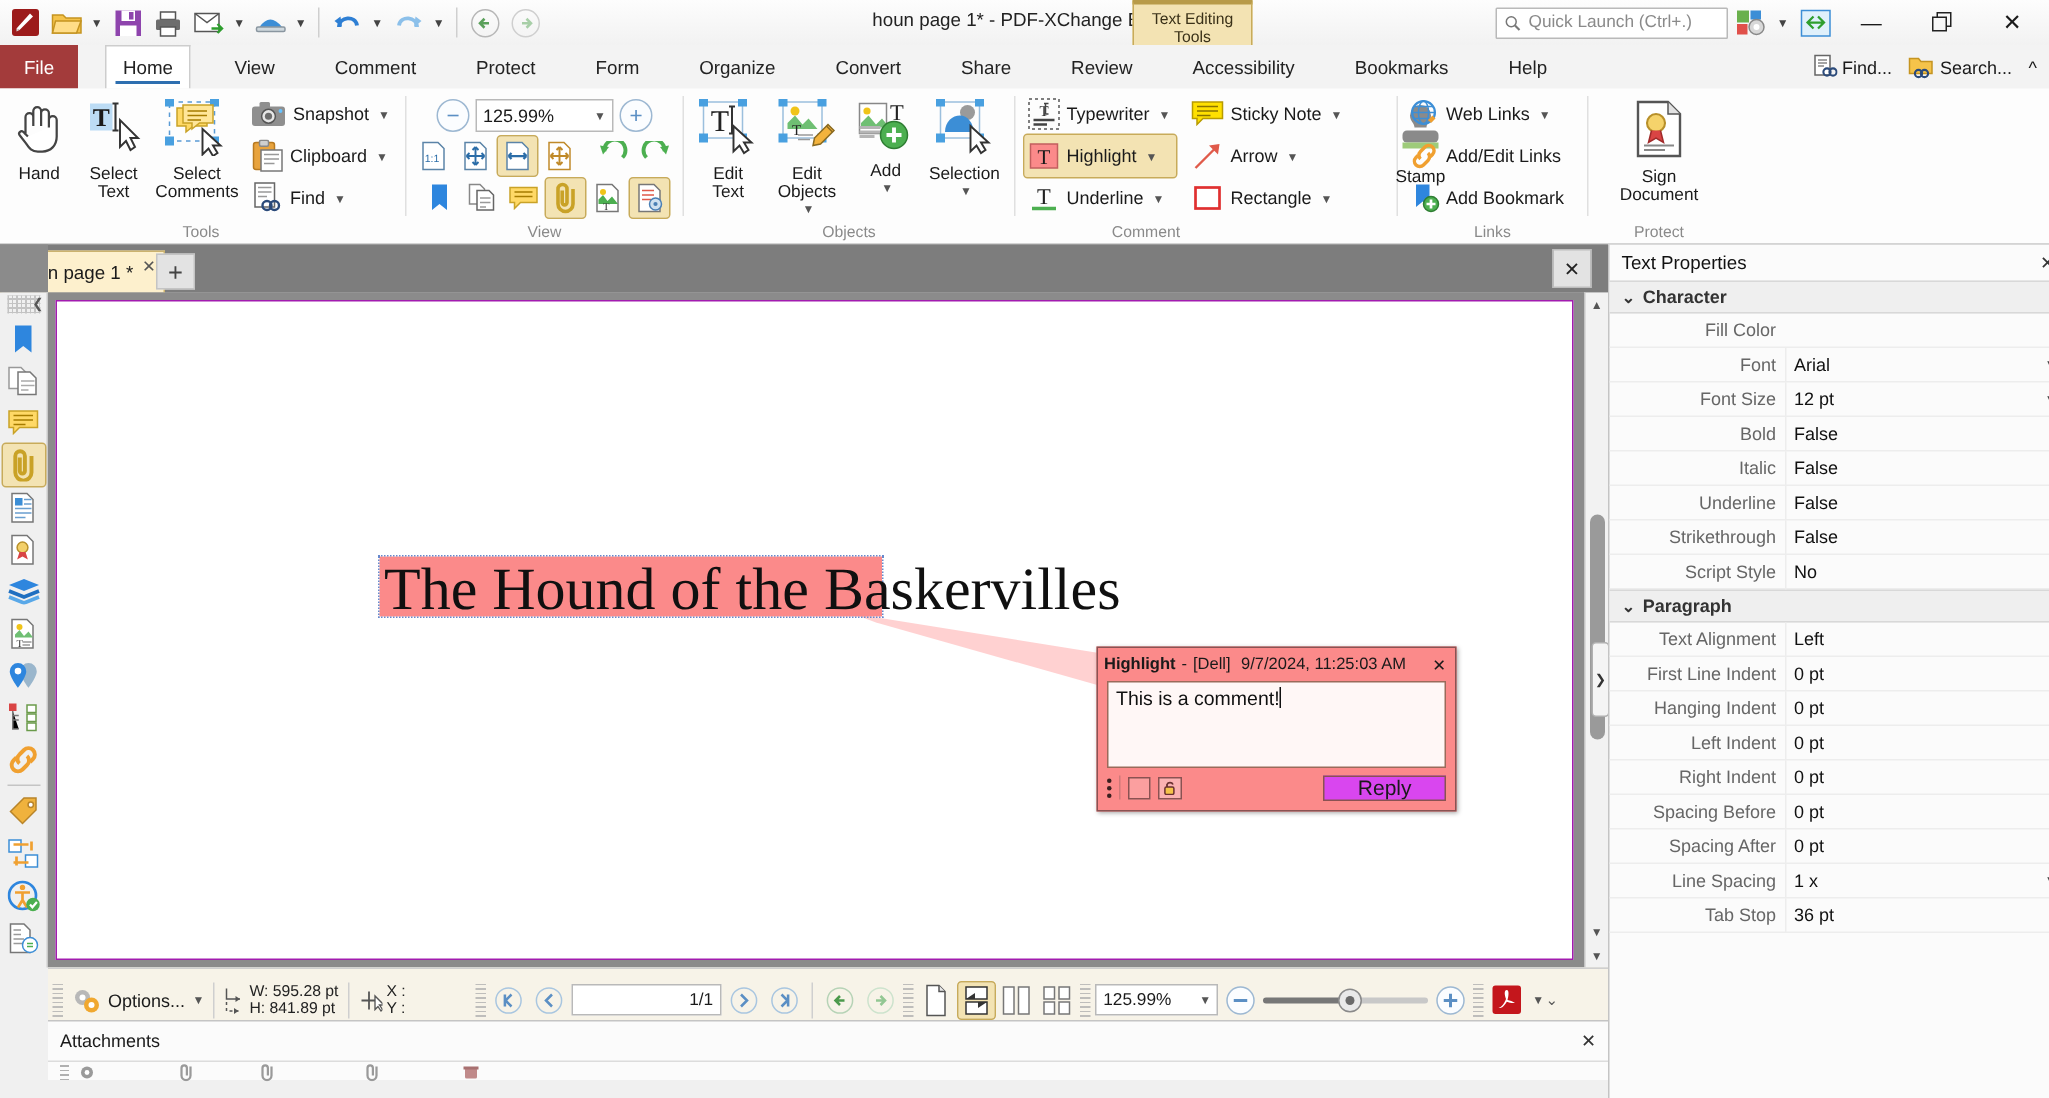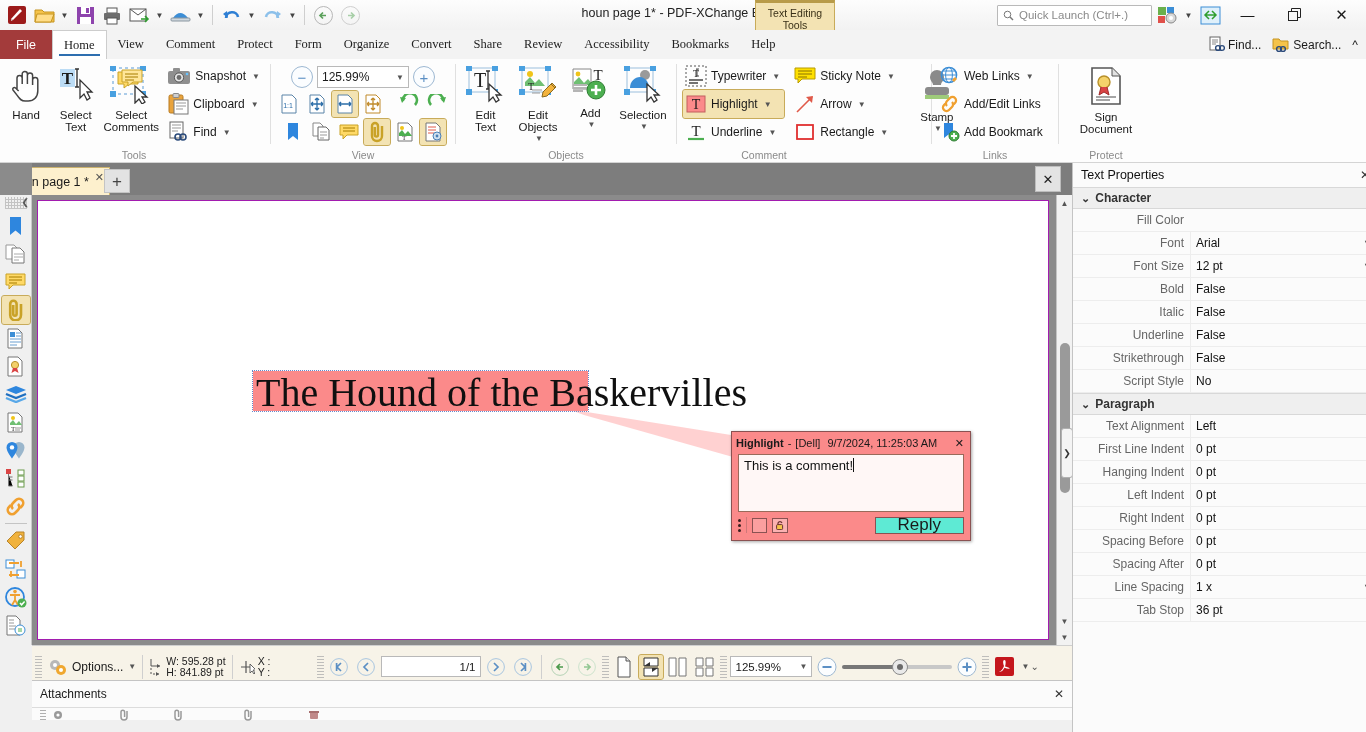--- a/index.html
+++ b/index.html
@@ -44,29 +44,29 @@
   .quicklaunch {
     width:155px; height:21px; background:#fff; border:1px solid #b9b9b9;
     display:flex; align-items:center; padding:0 5px; gap:5px;
     font-size:11.5px; color:#8a8a8a; border-radius:1px;
   }
   .winbtn { width:45px; height:30px; display:flex; align-items:center; justify-content:center; }
 
   
   .menubar {
     position:absolute; left:0; top:30px; width:1366px; height:29px;
-    background:#f3f3f3; display:flex; align-items:flex-end;
+    background:#f3f3f3; display:flex; align-items:flex-end;gap:18px;
   }
   .mfile {
     width:52px; height:29px; background:#a33b3b; color:#fff;
     display:flex; align-items:center; justify-content:center; font-size:12.5px;
   }
   .mitem {
     height:29px; padding:0 11px; display:flex; align-items:center;
-    font-size:12.5px; color:#222;font-family:Liberation Serif, serif;
+    font-size:12.5px; color:#222;
   }
   .mitem.active {
     background:#fff; border:1px solid #cdcdcd; border-bottom:none;
     position:relative; top:0; height:29px;
   }
   .mitem.active:after {
     content:""; position:absolute; left:6px; right:6px; bottom:3px; height:2px; background:#2e6fb0;
   }
   .menu-right { margin-left:auto; display:flex; align-items:center; height:29px; padding-right:4px; gap:3px;}
   .mr-btn { display:flex; align-items:center; gap:3px; font-size:12px; padding:0 4px; height:24px; }
@@ -193,22 +193,22 @@
   }
   .caretbar { display:inline-block; width:1px; height:14px; background:#111; vertical-align:-2px; }
   .popup-ft { height:26px; display:flex; align-items:center; padding:0 6px; gap:5px; }
   .ftdots { display:flex; flex-direction:column; gap:2px; }
   .ftdots i { width:3px; height:3px; background:#3a1f1f; border-radius:50%; display:block; }
   .ftsep { width:1px; height:16px; background:#cf7878; }
   .ftsq { width:15px; height:15px; border:1px solid #8a5252; background:#fb9f9f; }
   .ftlock { width:16px; height:15px; border:1px solid #8a5252; background:#fbb1b1;
      display:flex; align-items:center; justify-content:center; font-size:10px; }
   .replybtn {
-    margin-left:auto; height:17px; padding:0 22px; background:#5eead4; border:1px solid #8a5252;
-    font-size:17px; display:flex; align-items:center;
+    margin-left:auto; height:17px; padding:0 22px; background:#d946ef; border:1px solid #8a5252;
+    font-size:14px; display:flex; align-items:center;
   }
 
   
   .vscroll {
     position:absolute; right:0; top:0; width:16px; height:450px;
     background:#f2f2f2; border-left:1px solid #c4c4c4;
     display:flex; flex-direction:column; align-items:center;
   }
   .vs-arrow { width:16px; height:16px; display:flex; align-items:center; justify-content:center;
     font-size:8px; color:#555; }
@@ -758,21 +758,21 @@
           </div>
           <div class="smrow">
             <svg width="22" height="22" viewBox="0 0 22 22">
                 <rect x="3" y="4" width="16" height="14" fill="#fff" stroke="#e03030" stroke-width="1.8"></rect>
               </svg>
             <span class="lbl">Rectangle</span>
             <span class="caret">▼</span>
           </div>
         </div>
         <div class="gsep" style="margin:5px 4px 18px 6px;"></div>
-        <div class="bigbtn" style="margin-left:4px;">
+        <div class="bigbtn" style="margin-left:14px;">
           <span class="ic">
             <svg width="40" height="40" viewBox="0 0 40 40">
                 <path d="M20 4a7 7 0 017 7c0 4-3 5-3 8h-8c0-3-3-4-3-8a7 7 0 017-7z" fill="#8a8a8a"></path>
                 <rect x="8" y="21" width="24" height="8" rx="3" fill="#8a8a8a"></rect>
                 <rect x="8" y="29" width="24" height="4" fill="#9ecb7a"></rect>
               </svg>
           </span>
           <span>Stamp</span>
           <span class="caret">▼</span>
         </div>

